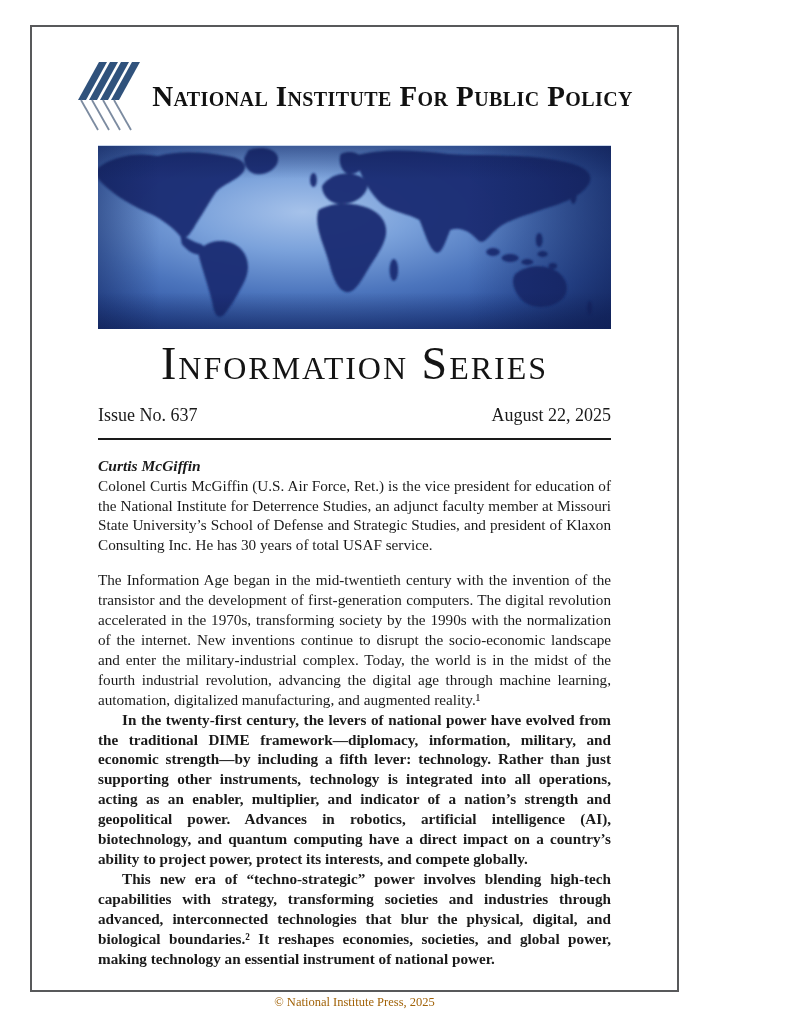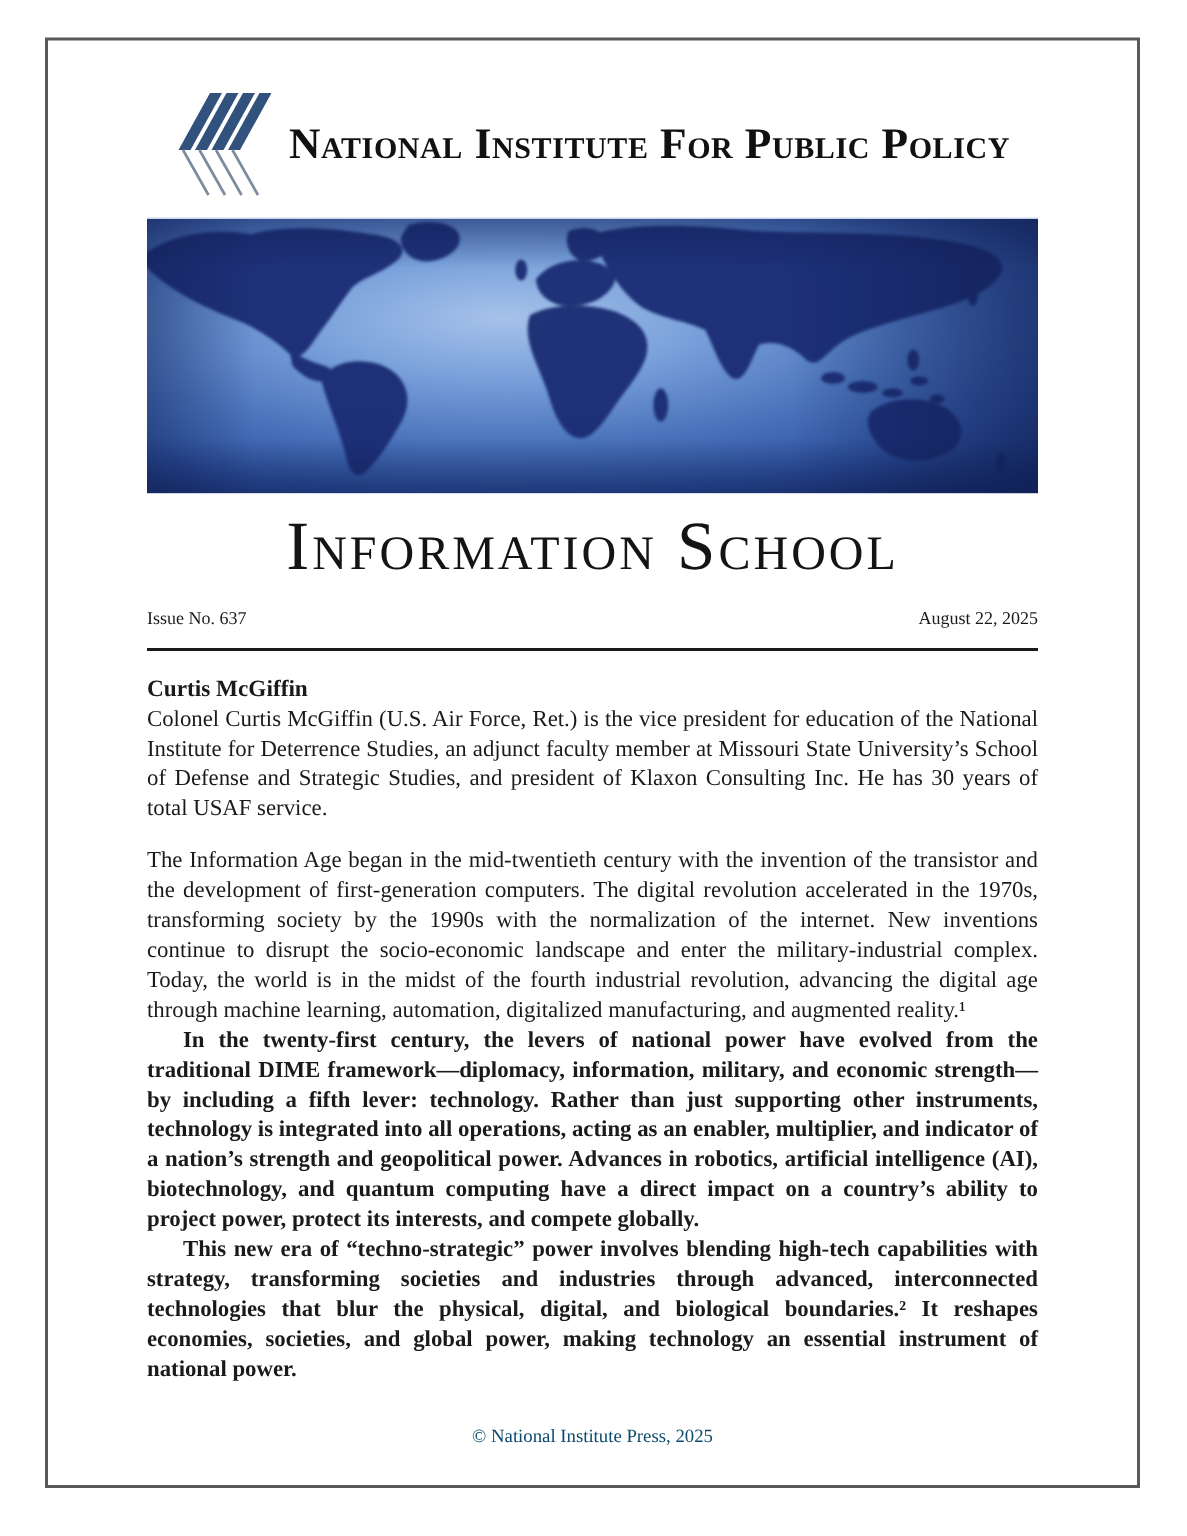--- a/index.html
+++ b/index.html
@@ -3,21 +3,21 @@
 <meta charset="utf-8">
 <style>
   html, body { margin:0; padding:0; background:#ffffff; }
   body {
     width:791px; height:1024px; position:relative;
     font-family:"Liberation Serif", serif; color:#1a1a1a;
     -webkit-font-smoothing:antialiased;
   }
   .page {
     position:absolute; left:30px; top:25px;
-    width:730px; height:967px; box-sizing:border-box;
+    width:649px; height:967px; box-sizing:border-box;
     border:2px solid #58595b; background:#ffffff;
     padding:30px 66px 0 66px;
   }
   
   .brand-row {
     display:flex; align-items:center; justify-content:center;
     gap:12px; height:78px;
   }
   .logo { width:64px; height:70px; flex:0 0 auto; }
   .brand {
@@ -33,38 +33,38 @@
   .map svg { display:block; width:100%; height:100%; }
   
   .series {
     margin:10px 0 0 0; text-align:center;
     font-variant:small-caps; font-weight:400;
     font-size:46px; letter-spacing:2px; line-height:1.08; color:#141414;
   }
   
   .issue-row {
     display:flex; justify-content:space-between; align-items:baseline;
-    margin-top:16px; font-size:12px;
+    margin-top:16px; font-size:18px;
   }
   .rule { border:none; border-top:2px solid #1a1a1a; margin:12px 0 0 0; }
   
   .title  { margin:24px 0 0 0; font-size:17px; font-weight:bold; }
-  .author { margin:17px 0 0 0; font-size:15.5px; font-weight:bold; }
+  .author { margin:17px 0 0 0; font-size:15.5px; font-weight:bold;font-style:italic; }
   .bio {
     margin:1px 0 0 0; text-align:justify;
     font-size:15.2px; line-height:1.31;
   }
   .body {
     margin:0; text-align:justify;
     font-size:15.2px; line-height:1.31;
   }
   .body.first { margin-top:15px; }
   .indent { text-indent:24px;font-weight:bold; }
   
-  .copyright { margin-top:27px; text-align:center; font-size:12.5px; color:#0c4a6e; }
+  .copyright { margin-top:27px; text-align:center; font-size:12.5px; color:#a16207; }
 </style>
 </head>
 <body>
 
 <div class="page">
 
   <header class="brand-row">
     <span class="logo">
       <svg viewBox="0 0 64 70" xmlns="http://www.w3.org/2000/svg">
         <g fill="#30527C">
@@ -143,21 +143,21 @@
 
         <path d="M 488,128 C 502,118 524,118 538,126 C 550,134 552,146 542,154 C 528,163 508,163 497,155 C 487,147 482,135 488,128 Z"></path>
         <ellipse cx="575" cy="162" rx="3" ry="7"></ellipse>
       </g>
 
       <rect x="0" y="0" width="600" height="183" fill="url(#vigY)"></rect>
       <rect x="0" y="0" width="600" height="183" fill="url(#vigX)"></rect>
     </svg>
   </div>
 
-  <h2 class="series">Information School</h2>
+  <h2 class="series">Information Series</h2>
 
   <div class="issue-row">
     <span>Issue No. 637</span>
     <span>August 22, 2025</span>
   </div>
 
   <hr class="rule">
 
   <main>
     <p class="author">Curtis McGiffin</p>

